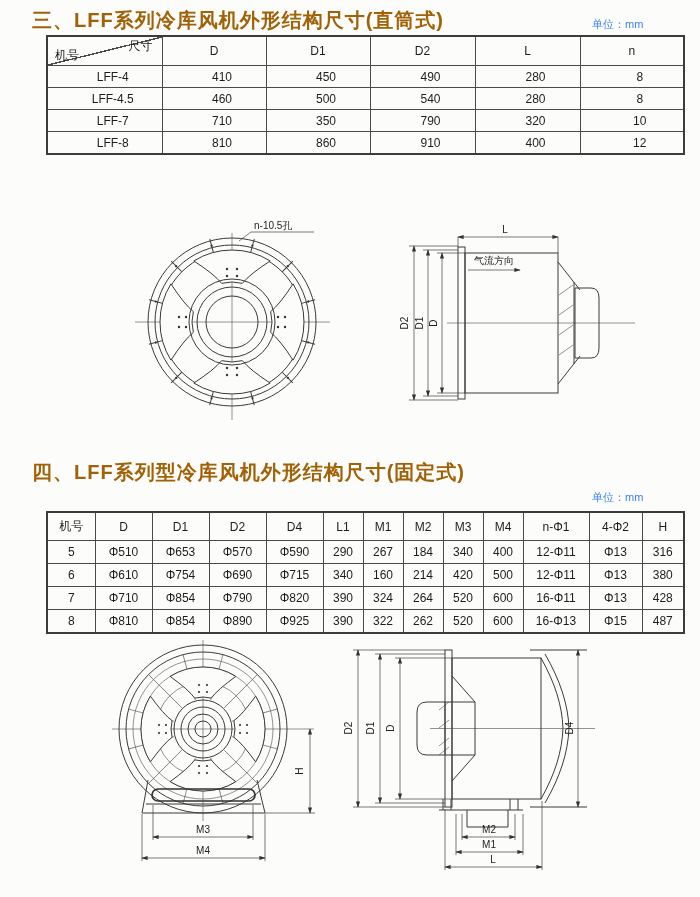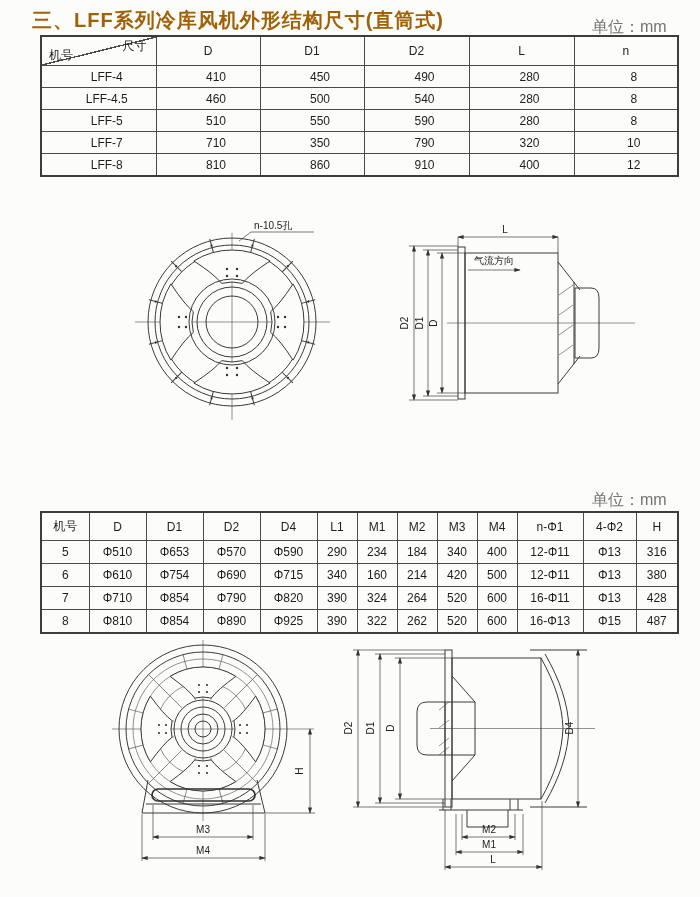--- a/index.html
+++ b/index.html
@@ -1,20 +1,20 @@
 <!DOCTYPE html>
 <html><head>
 <meta charset="utf-8">
 <style>
   html,body{margin:0;padding:0;background:#e9e9e7;}
   .page{position:relative;width:700px;height:897px;background:#fcfcfa;overflow:hidden;
         font-family:"Liberation Sans","DejaVu Sans",sans-serif;color:#1c1c1c;}
   .sec-title{position:absolute;left:28px;font-size:20px;font-weight:700;letter-spacing:1px;color:#a16207;margin:4px;}
-  .unit-note{position:absolute;left:592px;font-size:16px;color:#737373;}
-  table.spec{position:absolute;left:40px;border-collapse:collapse;table-layout:fixed;width:637px;
+  .unit-note{position:absolute;left:592px;font-size:11px;color:#3b82f6;}
+  table.spec{position:absolute;left:46px;border-collapse:collapse;table-layout:fixed;width:637px;
              border:2px solid #3c3c3c;background:#fcfcfa;}
   table.spec th,table.spec td{border:1px solid #4a4a4a;text-align:center;vertical-align:middle;
              font-size:12px;font-weight:400;padding:0;color:#1d1d1d;white-space:nowrap;overflow:hidden;}
   table.spec th{font-weight:400;}
   #table1 th{height:28px;} #table1 td{height:21px;padding-left:16px;}
   #table2 th{height:27px;} #table2 td{height:22px;}
   th.diag{position:relative;padding:0;
      background-image:linear-gradient(to bottom right,transparent calc(50% - .7px),#4a4a4a calc(50% - .7px),#4a4a4a calc(50% + .7px),transparent calc(50% + .7px));}
   th.diag .corner-tr{position:absolute;top:1px;right:9px;font-size:12px;}
   th.diag .corner-bl{position:absolute;bottom:1px;left:7px;font-size:12px;}
@@ -64,28 +64,20 @@
           <td>450</td>
           <td>490</td>
           <td>280</td>
           <td>8</td>
         </tr>
         <tr>
           <td>LFF-4.5</td>
           <td>460</td>
           <td>500</td>
           <td>540</td>
-          <td>280</td>
-          <td>8</td>
-        </tr>
-        <tr>
-          <td>LFF-5</td>
-          <td>510</td>
-          <td>550</td>
-          <td>590</td>
           <td>280</td>
           <td>8</td>
         </tr>
         <tr>
           <td>LFF-7</td>
           <td>710</td>
           <td>350</td>
           <td>790</td>
           <td>320</td>
           <td>10</td>
@@ -178,20 +170,21 @@
     <line class="dim" x1="33" y1="30" x2="33" y2="176" marker-start="url(#a2)" marker-end="url(#a2)"></line>
     <line class="dim" x1="28" y1="30" x2="63" y2="30"></line>
       <line class="dim" x1="28" y1="176" x2="63" y2="176"></line>
     <text transform="rotate(-90 28 103)" x="28" y="103" text-anchor="middle">D1</text>
     <line class="dim" x1="47" y1="33" x2="47" y2="173" marker-start="url(#a2)" marker-end="url(#a2)"></line>
     <line class="dim" x1="42" y1="33" x2="70" y2="33"></line>
       <line class="dim" x1="42" y1="173" x2="70" y2="173"></line>
     <text transform="rotate(-90 42 103)" x="42" y="103" text-anchor="middle">D</text>
   </svg>
 
+  <h1 class="sec-title" style="top:455px;">四、LFF系列型冷库风机外形结构尺寸(固定式)</h1>
   <div class="unit-note" style="top:490px;">单位：mm</div>
 
   <table class="spec" id="table2" style="top:511px;">
     <colgroup>
       <col style="width:48px">
         <col style="width:57px">
         <col style="width:57px">
         <col style="width:57px">
       <col style="width:57px">
         <col style="width:40px">
@@ -221,21 +214,21 @@
         </tr>
       </thead>
     <tbody>
         <tr>
           <td>5</td>
           <td>Φ510</td>
           <td>Φ653</td>
           <td>Φ570</td>
           <td>Φ590</td>
           <td>290</td>
-          <td>234</td>
+          <td>267</td>
           <td>184</td>
           <td>340</td>
           <td>400</td>
           <td>12-Φ11</td>
           <td>Φ13</td>
           <td>316</td>
         </tr>
         <tr>
           <td>6</td>
           <td>Φ610</td>

